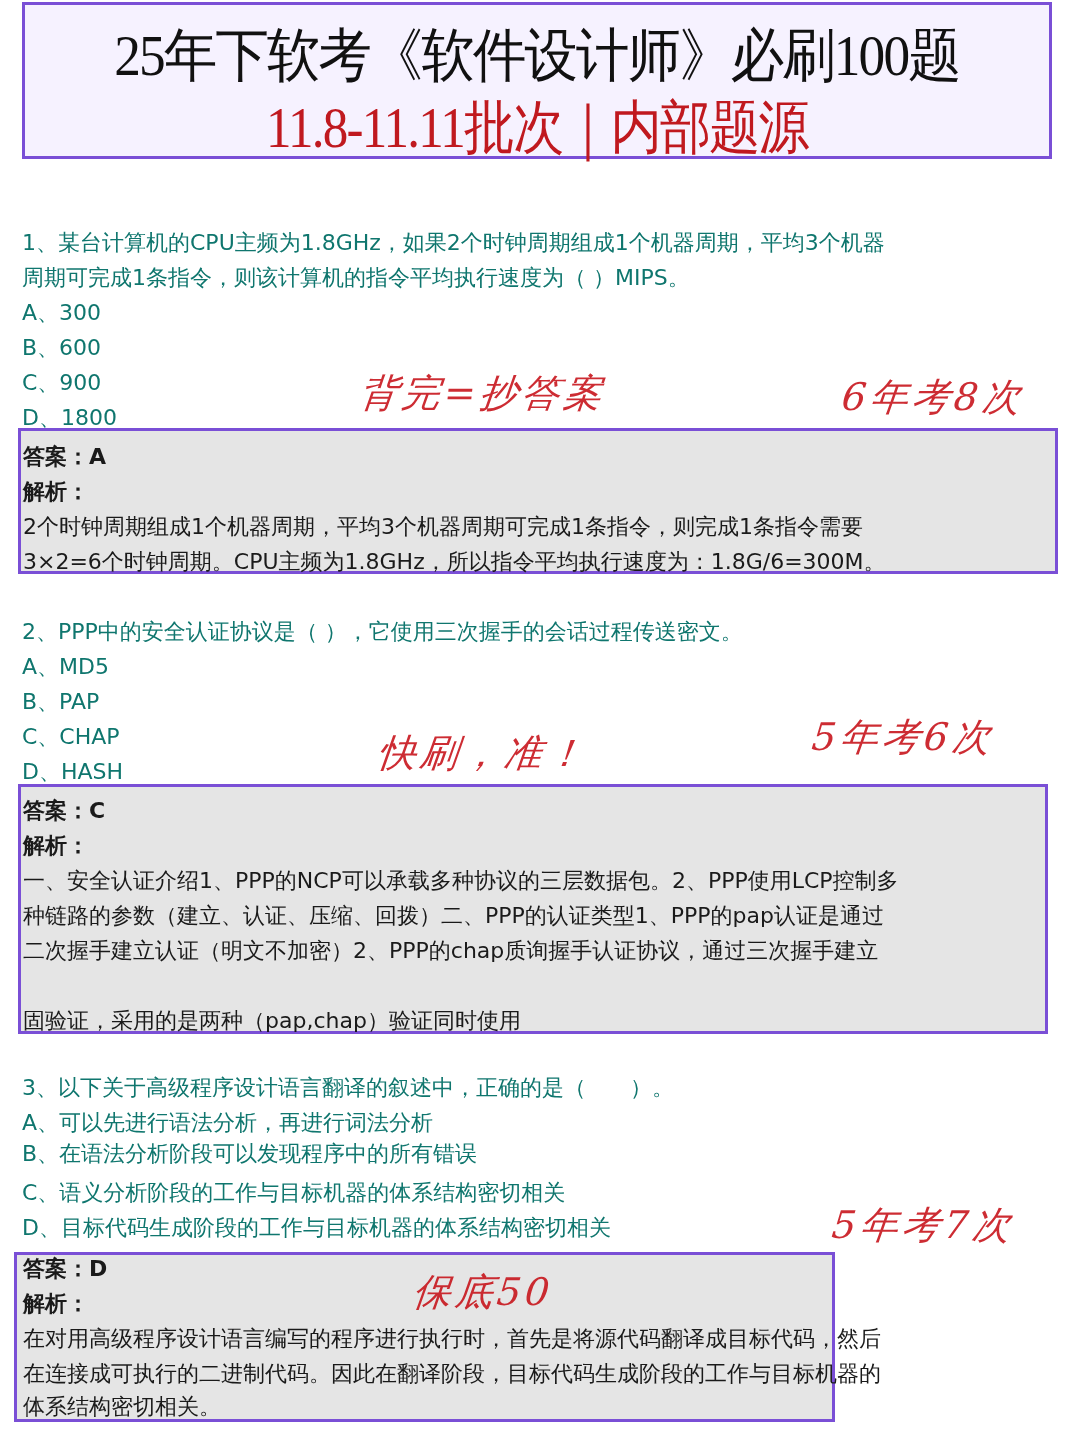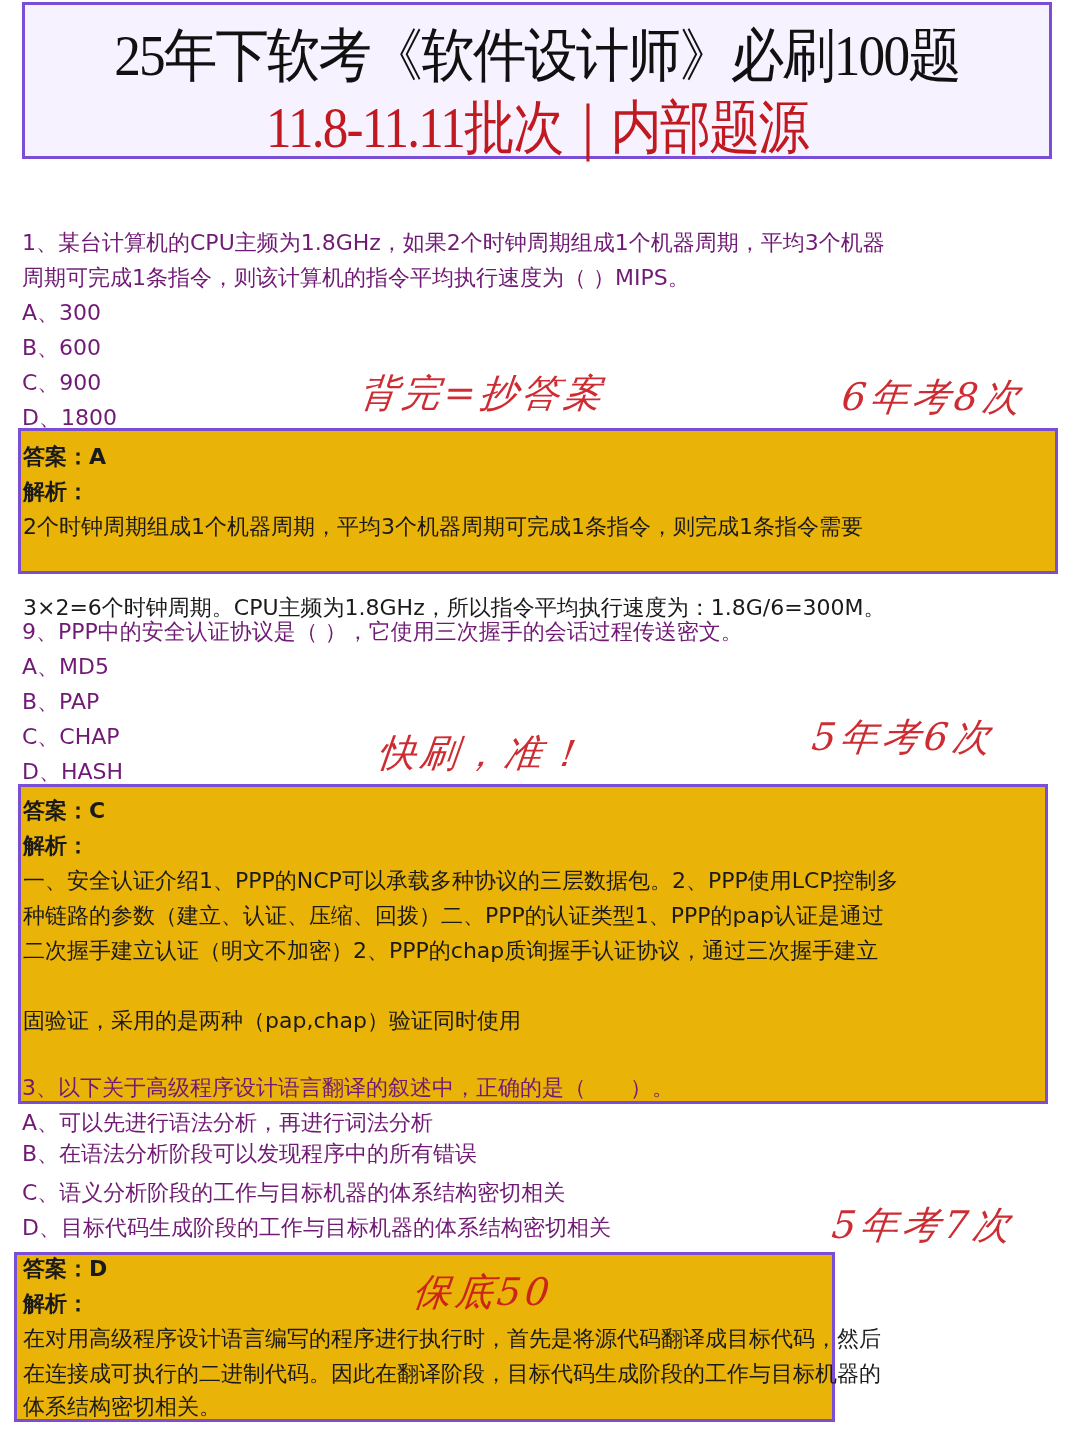--- a/index.html
+++ b/index.html
@@ -47,26 +47,26 @@
       color: #c0191f;
       letter-spacing: -2px;
       transform: scaleX(0.88);
     }
     .q-line {
       position: absolute;
       left: 22px;
       font-size: 22px;
       line-height: 35px;
       white-space: nowrap;
-      color: #701a75;
+      color: #0f766e;
     }
     .ans-box {
       position: absolute;
       border: 3px solid #7a4fd6;
-      background: #eab308;
+      background: #e5e5e5;
       box-sizing: border-box;
     }
     .ans-line {
       position: absolute;
       left: 22px;
       font-size: 22px;
       line-height: 35px;
       white-space: nowrap;
       color: #1a1a1a;
     }
@@ -97,33 +97,33 @@
   <div class="q-line" style="top:295px">A、300</div>
   <div class="q-line" style="top:330px">B、600</div>
   <div class="q-line" style="top:365px">C、900</div>
   <div class="q-line" style="top:400px">D、1800</div>
   <div class="hand" style="left:360px; top:368px;">背完=抄答案</div>
   <div class="hand" style="left:842px; top:372px;">6年考8次</div>
   <div class="ans-box" style="left:18px; top:428px; width:1040px; height:146px;">
     <div class="ans-line bold" style="left:2px; top:8px;">答案：A</div>
     <div class="ans-line bold" style="left:2px; top:43px;">解析：</div>
     <div class="ans-line" style="left:2px; top:78px;">2个时钟周期组成1个机器周期，平均3个机器周期可完成1条指令，则完成1条指令需要</div>
-    <div class="ans-line" style="left:2px; top:113px;margin-top:46px;">3×2=6个时钟周期。CPU主频为1.8GHz，所以指令平均执行速度为：1.8G/6=300M。</div>
+    <div class="ans-line" style="left:2px; top:113px;">3×2=6个时钟周期。CPU主频为1.8GHz，所以指令平均执行速度为：1.8G/6=300M。</div>
   </div>
 </div>
 
 <div>
-  <div class="q-line" style="top:614px">9、PPP中的安全认证协议是（ ），它使用三次握手的会话过程传送密文。</div>
+  <div class="q-line" style="top:614px">2、PPP中的安全认证协议是（ ），它使用三次握手的会话过程传送密文。</div>
   <div class="q-line" style="top:649px">A、MD5</div>
   <div class="q-line" style="top:684px">B、PAP</div>
   <div class="q-line" style="top:719px">C、CHAP</div>
   <div class="q-line" style="top:754px">D、HASH</div>
   <div class="hand" style="left:378px; top:728px;">快刷，准！</div>
   <div class="hand" style="left:812px; top:712px;">5年考6次</div>
-  <div class="ans-box" style="left:18px; top:784px; width:1030px; height:320px;">
+  <div class="ans-box" style="left:18px; top:784px; width:1030px; height:250px;">
     <div class="ans-line bold" style="left:2px; top:6px;">答案：C</div>
     <div class="ans-line bold" style="left:2px; top:41px;">解析：</div>
     <div class="ans-line" style="left:2px; top:76px;">一、安全认证介绍1、PPP的NCP可以承载多种协议的三层数据包。2、PPP使用LCP控制多</div>
     <div class="ans-line" style="left:2px; top:111px;">种链路的参数（建立、认证、压缩、回拨）二、PPP的认证类型1、PPP的pap认证是通过</div>
     <div class="ans-line" style="left:2px; top:146px;">二次握手建立认证（明文不加密）2、PPP的chap质询握手认证协议，通过三次握手建立</div>
     <div class="ans-line" style="left:2px; top:216px;">固验证，采用的是两种（pap,chap）验证同时使用</div>
   </div>
 </div>
 
 <div>

